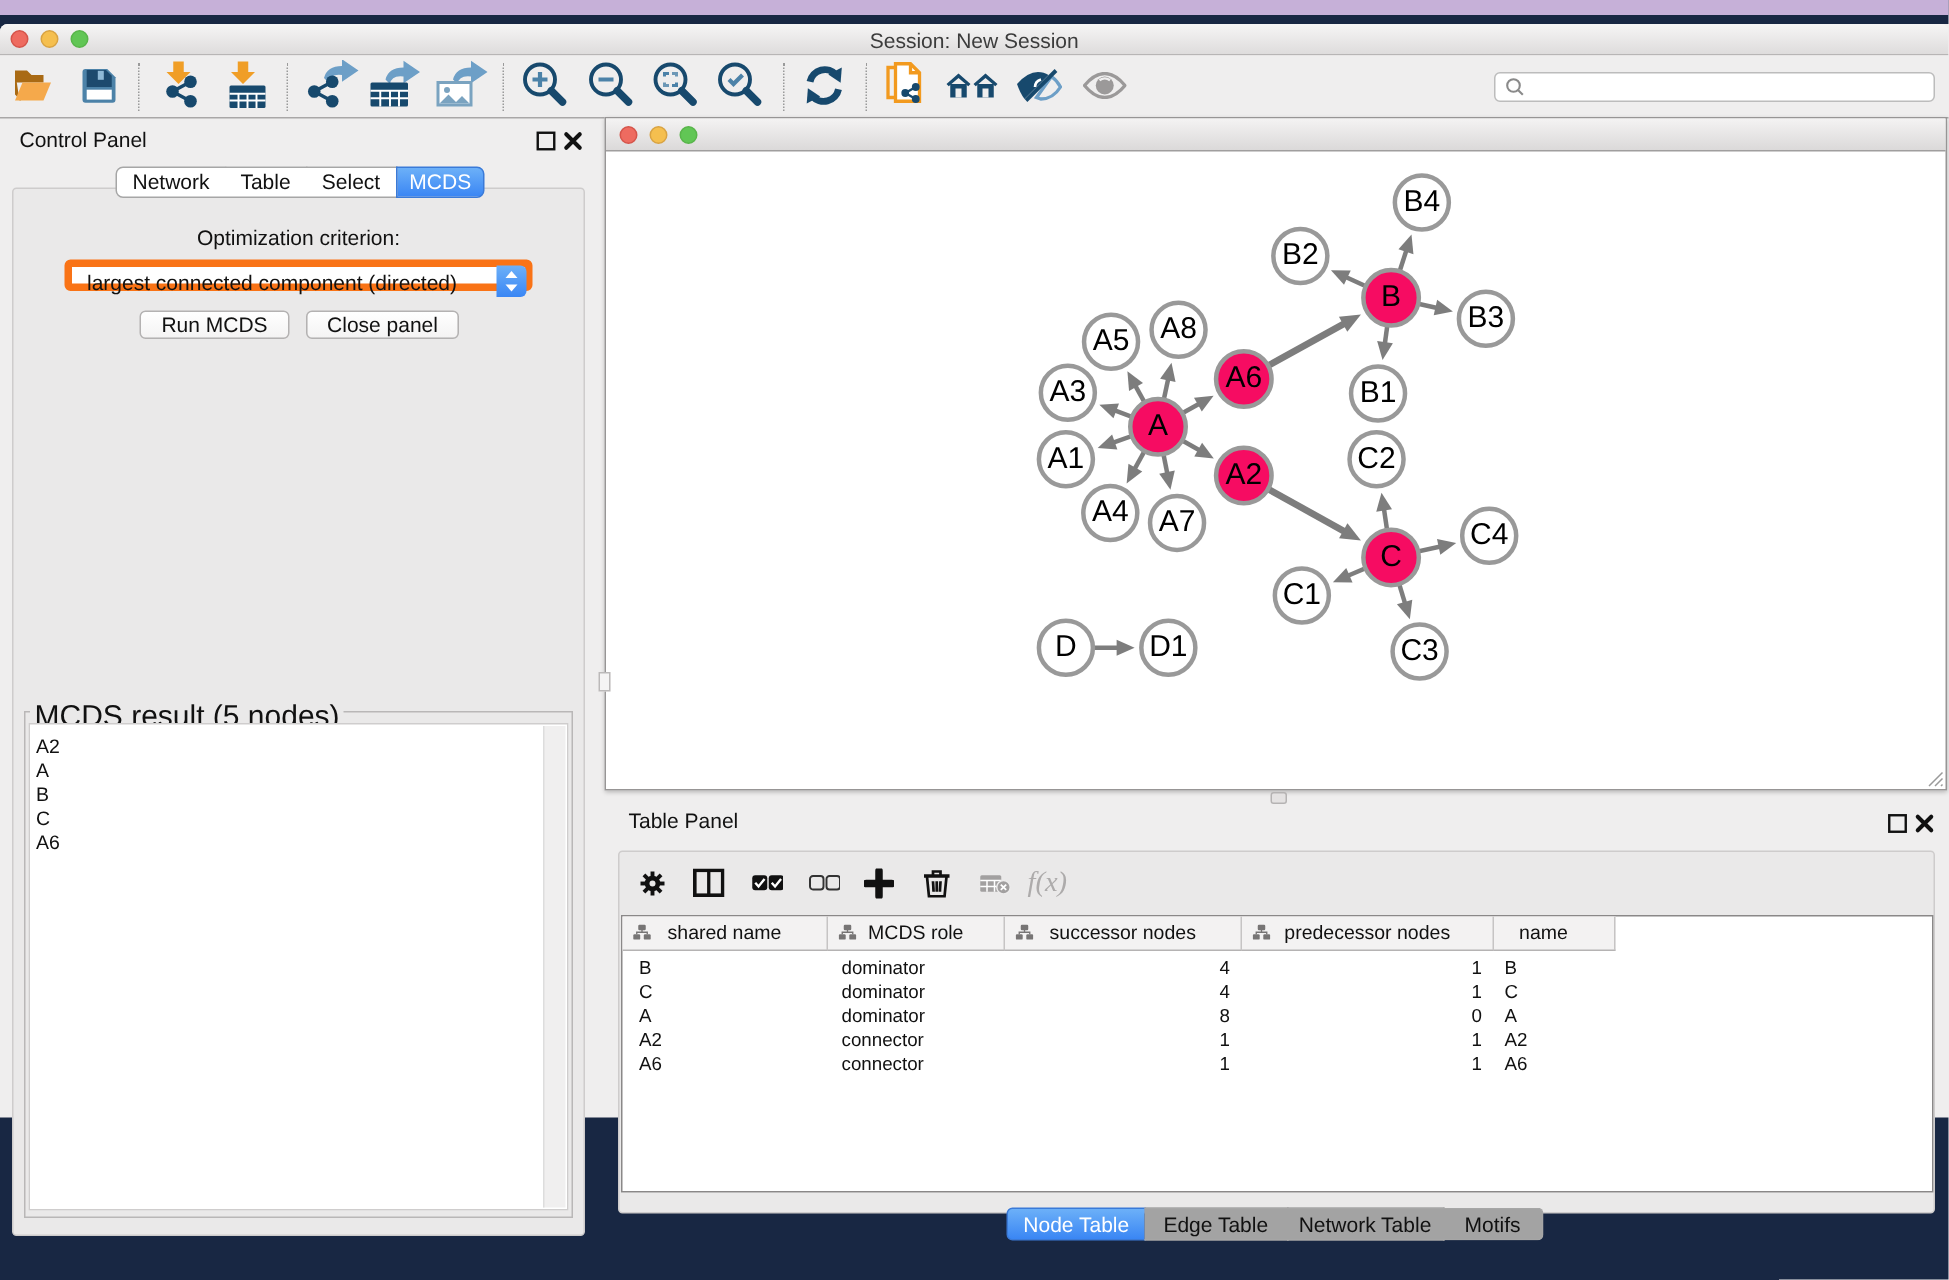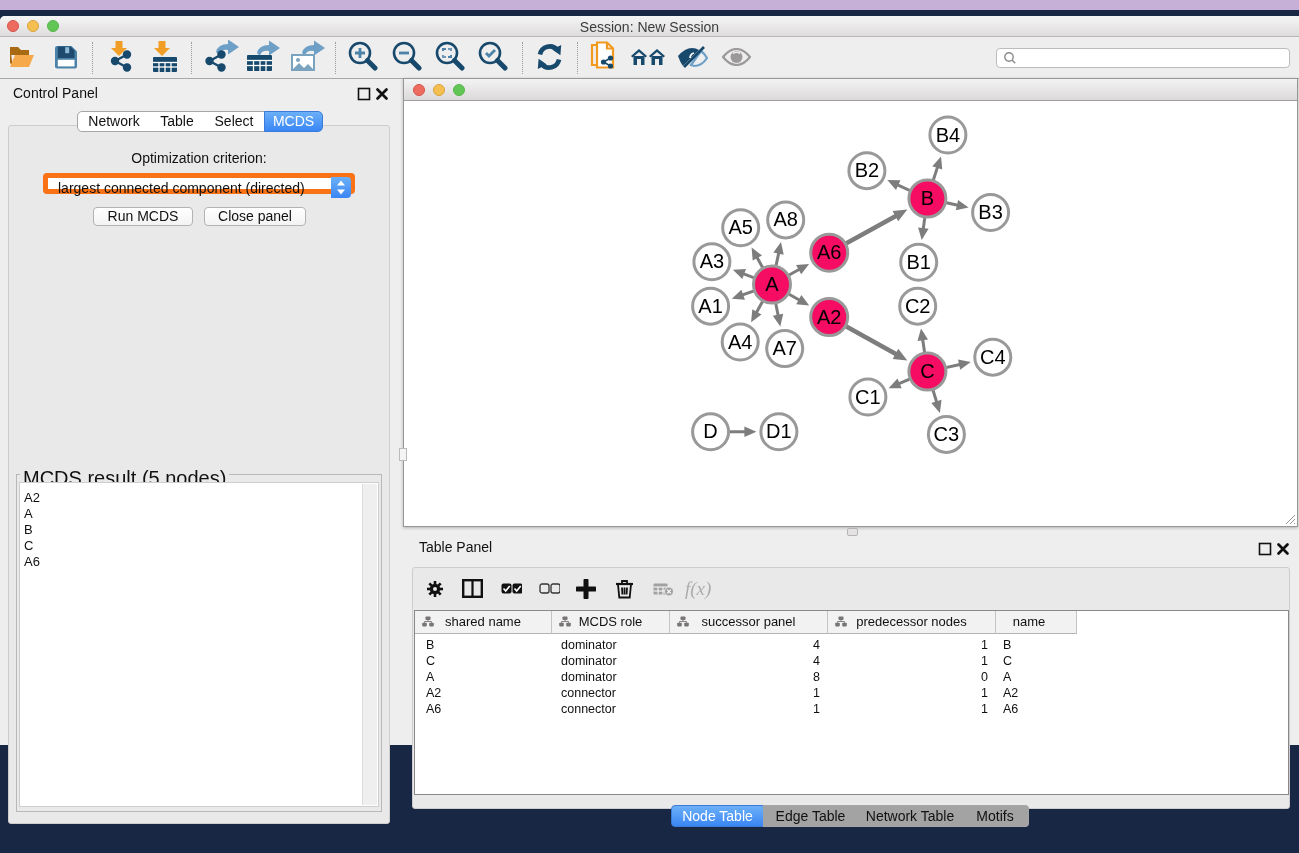--- a/index.html
+++ b/index.html
@@ -373,21 +373,21 @@
           <line x1="10" y1="4" x2="10" y2="11.5"></line>
         </g>
         <circle cx="16" cy="8.5" r="4.5" fill="#a2a0a0" stroke="#edecec" stroke-width="1"></circle>
         <path d="M14.2 6.7 l3.6 3.6 M17.8 6.7 l-3.6 3.6" stroke="#fff" stroke-width="1.2"></path>
       </svg>
 <div class="abs" style="left:685px;top:562px;font-family:'Liberation Serif',serif;font-style:italic;font-size:19px;color:#adabab;">f(x)</div>
   <div id="ttable">
 
     <div class="th" style="left:0px;width:137px;">shared name</div>
     <div class="th" style="left:137px;width:118px;">MCDS role</div>
-    <div class="th" style="left:255px;width:158px;">successor panel</div>
+    <div class="th" style="left:255px;width:158px;">successor nodes</div>
     <div class="th" style="left:413px;width:168px;">predecessor nodes</div>
     <div class="th" style="left:581px;width:81px;padding-right:14px;">name</div>
     <svg class="abs" style="left:7px;top:5px" width="12" height="11" viewBox="0 0 12 11">
           <g fill="#777575">
             <rect x="3.5" y="0.5" width="5" height="3.6" rx="0.8"></rect>
             <rect x="0.2" y="6.8" width="4.6" height="3.6" rx="0.8"></rect>
             <rect x="7.2" y="6.8" width="4.6" height="3.6" rx="0.8"></rect>
             <path d="M6 4 v1.5 M2.5 6.8 v-1.3 h7 v1.3" stroke="#777575" fill="none" stroke-width="0.9"></path>
           </g>
         </svg>

